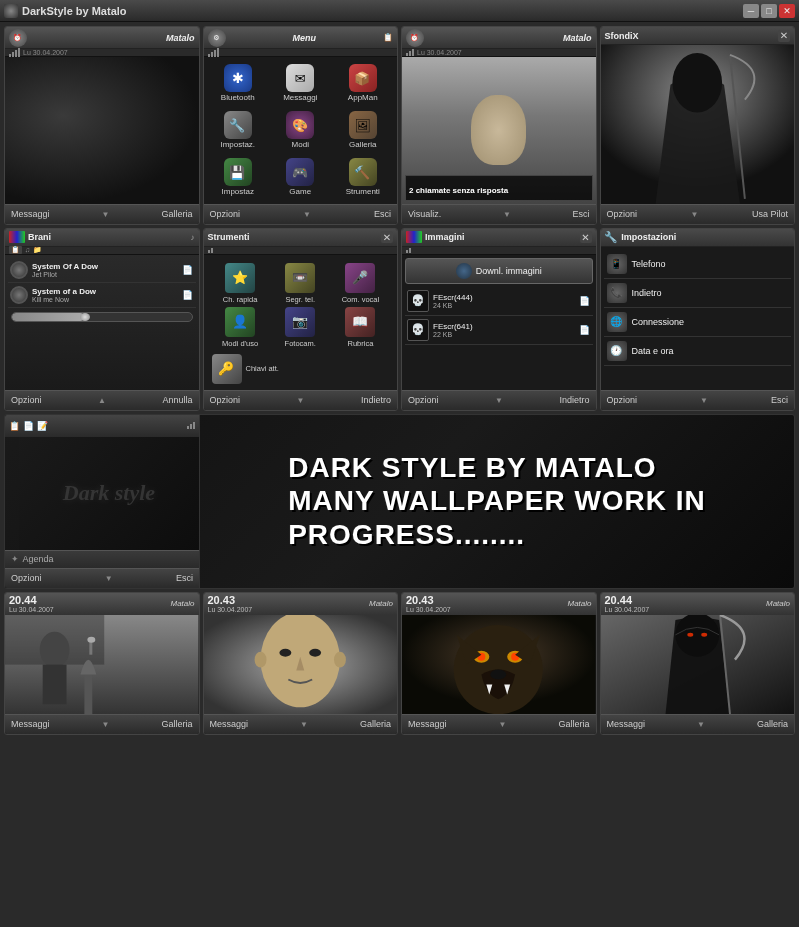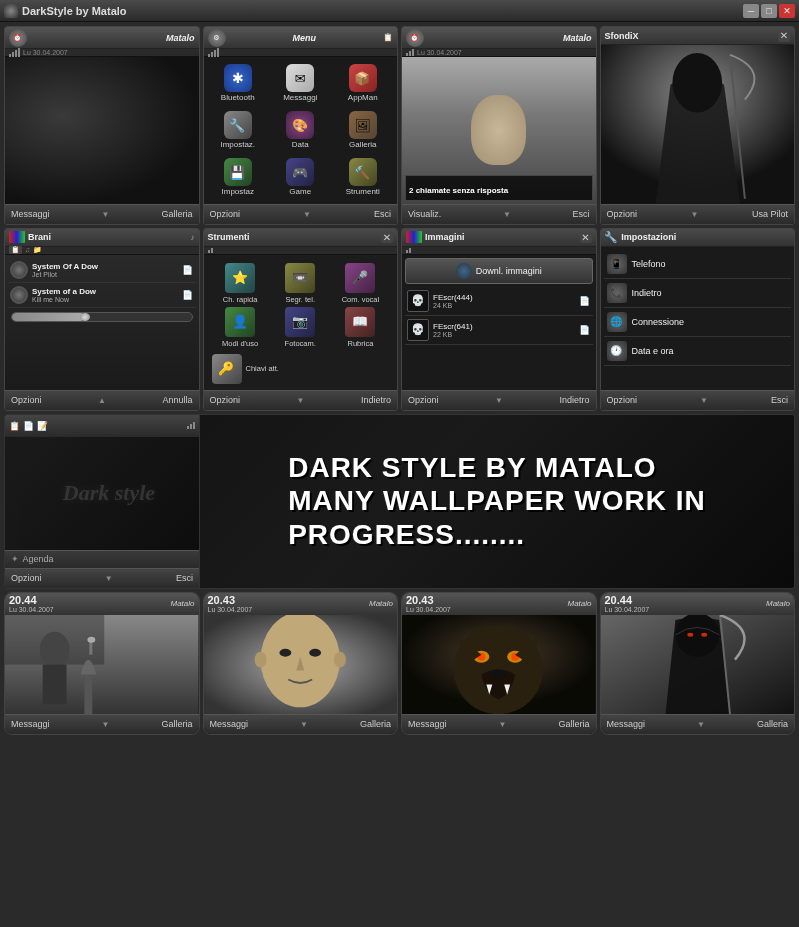--- a/index.html
+++ b/index.html
@@ -389,21 +389,21 @@
 
     
     .wallpaper-row {
       display: flex;
       gap: 3px;
     }
     .wallpaper-phone {
       flex: 1;
       background: #1a1a1a;
       border: 1px solid #444;
-      border-radius: 8px;
+      border-radius: 3px;
       overflow: hidden;
       display: flex;
       flex-direction: column;
     }
     .wp-header {
       background: linear-gradient(to bottom, #555, #333);
       height: 22px;
       display: flex; align-items: center; justify-content: space-between;
       padding: 0 4px;
       flex-shrink: 0;
@@ -564,21 +564,21 @@
           <div class="menu-icon icon-app" style="font-size:13px;">📦</div>
           <span class="menu-label">AppMan</span>
         </div>
 
         <div class="menu-item">
           <div class="menu-icon icon-settings" style="font-size:13px;">🔧</div>
           <span class="menu-label">Impostaz.</span>
         </div>
         <div class="menu-item">
           <div class="menu-icon icon-themes" style="font-size:13px;">🎨</div>
-          <span class="menu-label">Data</span>
+          <span class="menu-label">Modi</span>
         </div>
         <div class="menu-item">
           <div class="menu-icon icon-gallery" style="font-size:13px;">🖼</div>
           <span class="menu-label">Galleria</span>
         </div>
 
         <div class="menu-item">
           <div class="menu-icon icon-prog" style="font-size:13px;">💾</div>
           <span class="menu-label">Impostaz</span>
         </div>

